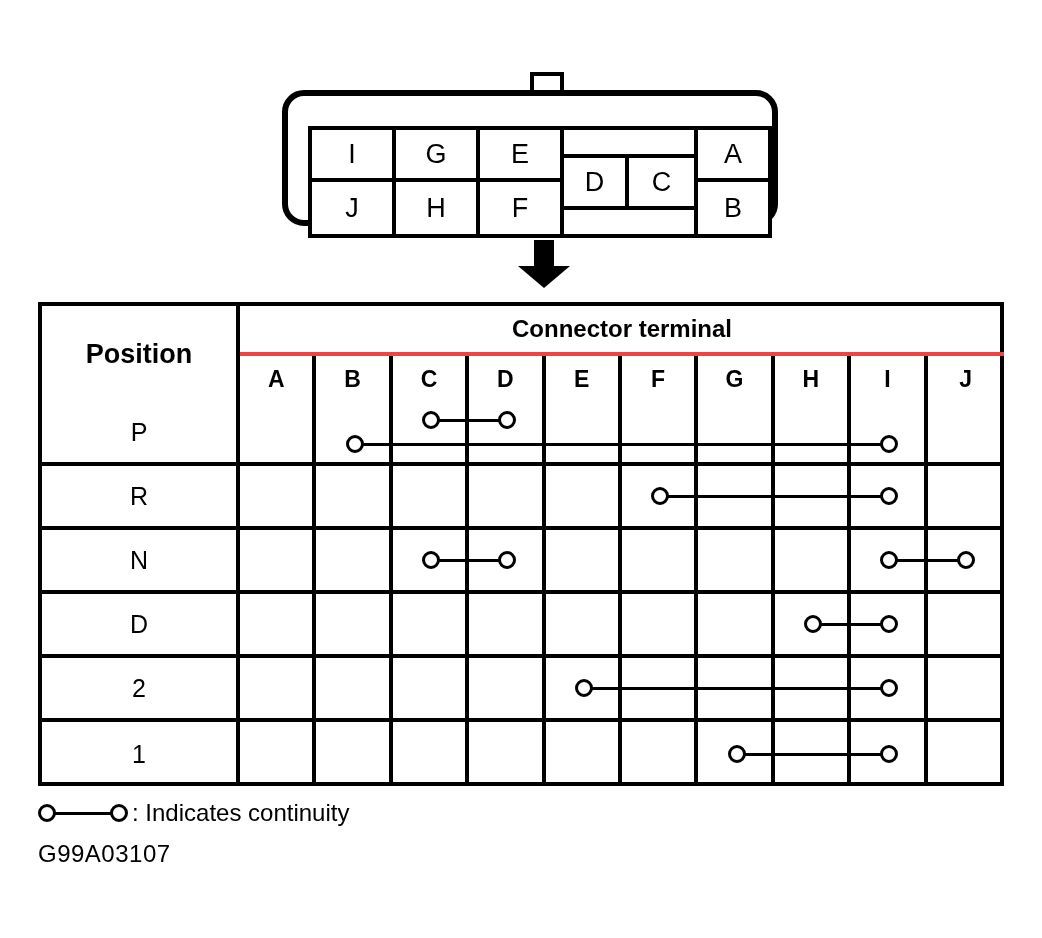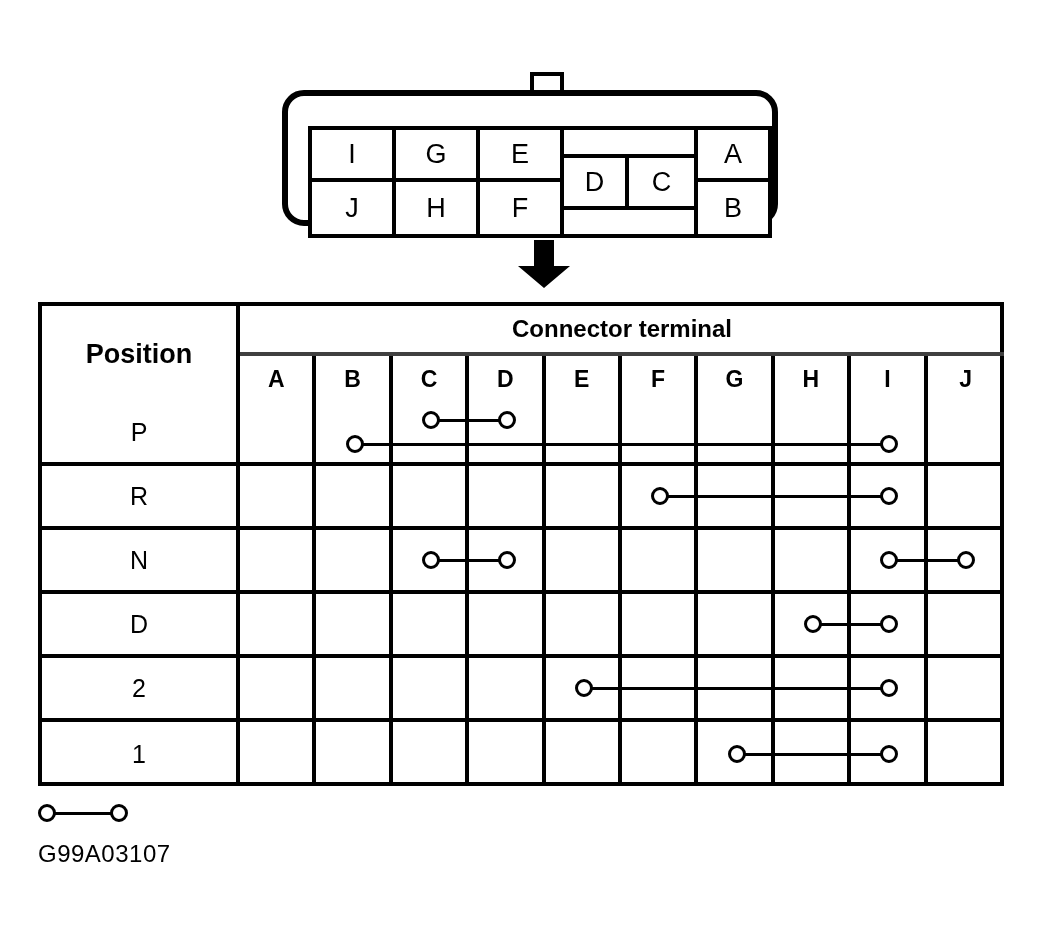--- a/index.html
+++ b/index.html
@@ -166,21 +166,21 @@
     justify-content: center;
     font-size: 27px;
     font-weight: bold;
   }
   #terminal-title {
     position: absolute;
     left: 198px;
     top: 0;
     width: 764px;
     height: 50px;
-    border-bottom: 4px solid #404040;
+    border-bottom: 4px solid #ef4444;
     box-sizing: border-box;
     display: flex;
     align-items: center;
     justify-content: center;
     font-size: 24px;
     font-weight: bold;
   }
   #terminal-cols {
     position: absolute;
     left: 198px;
@@ -522,15 +522,16 @@
 
   </div>
 </div>
 
 <div id="legend">
   <div id="legend-symbol">
     <div class="link-bar"></div>
     <div class="node start"></div>
     <div class="node end"></div>
   </div>
+  <div id="legend-text">: Indicates continuity</div>
 </div>
 
 <div id="figure-id">G99A03107</div>
 
 </body></html>

